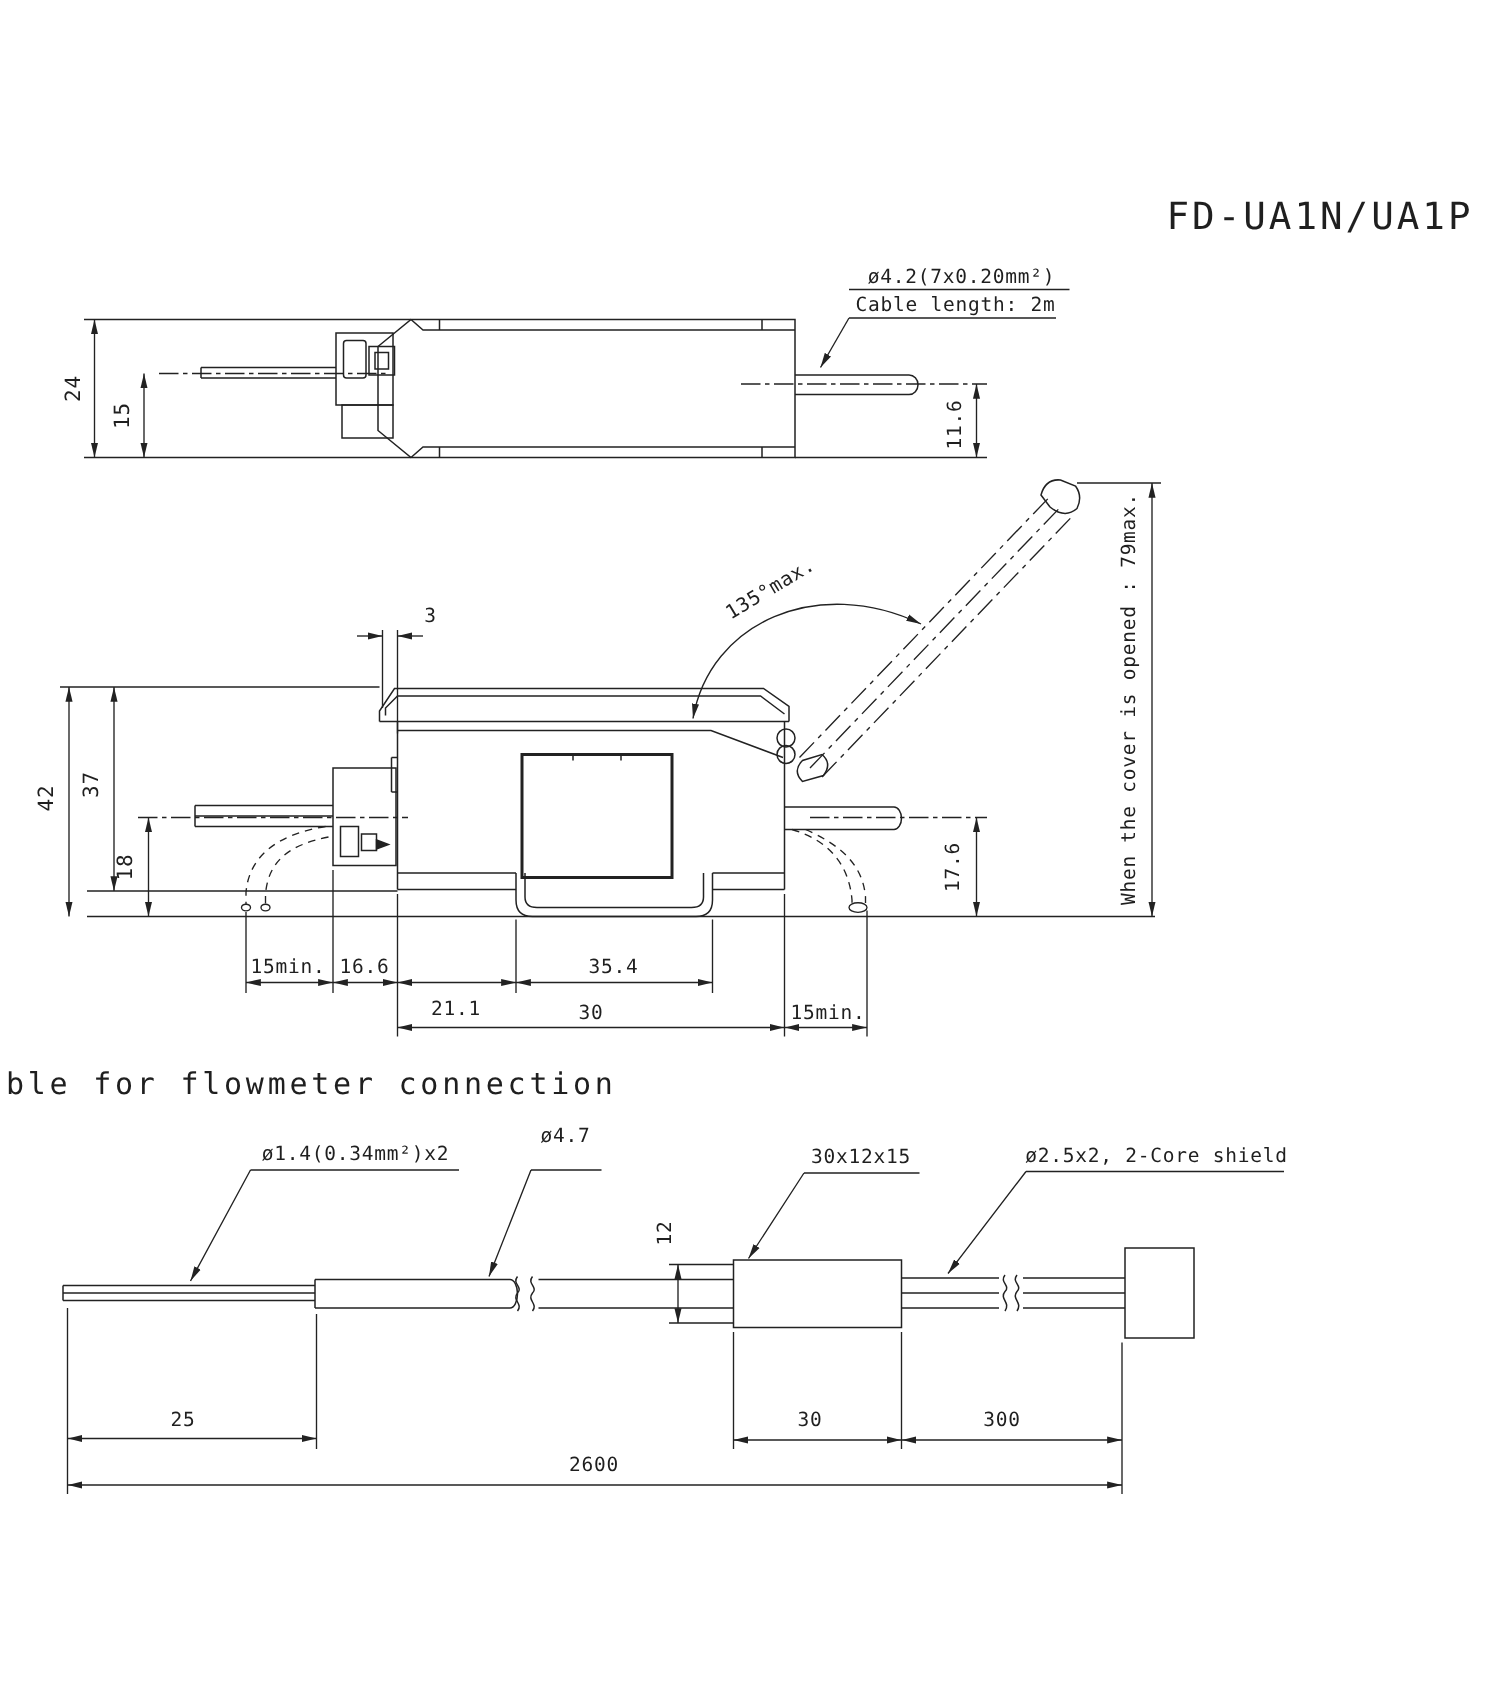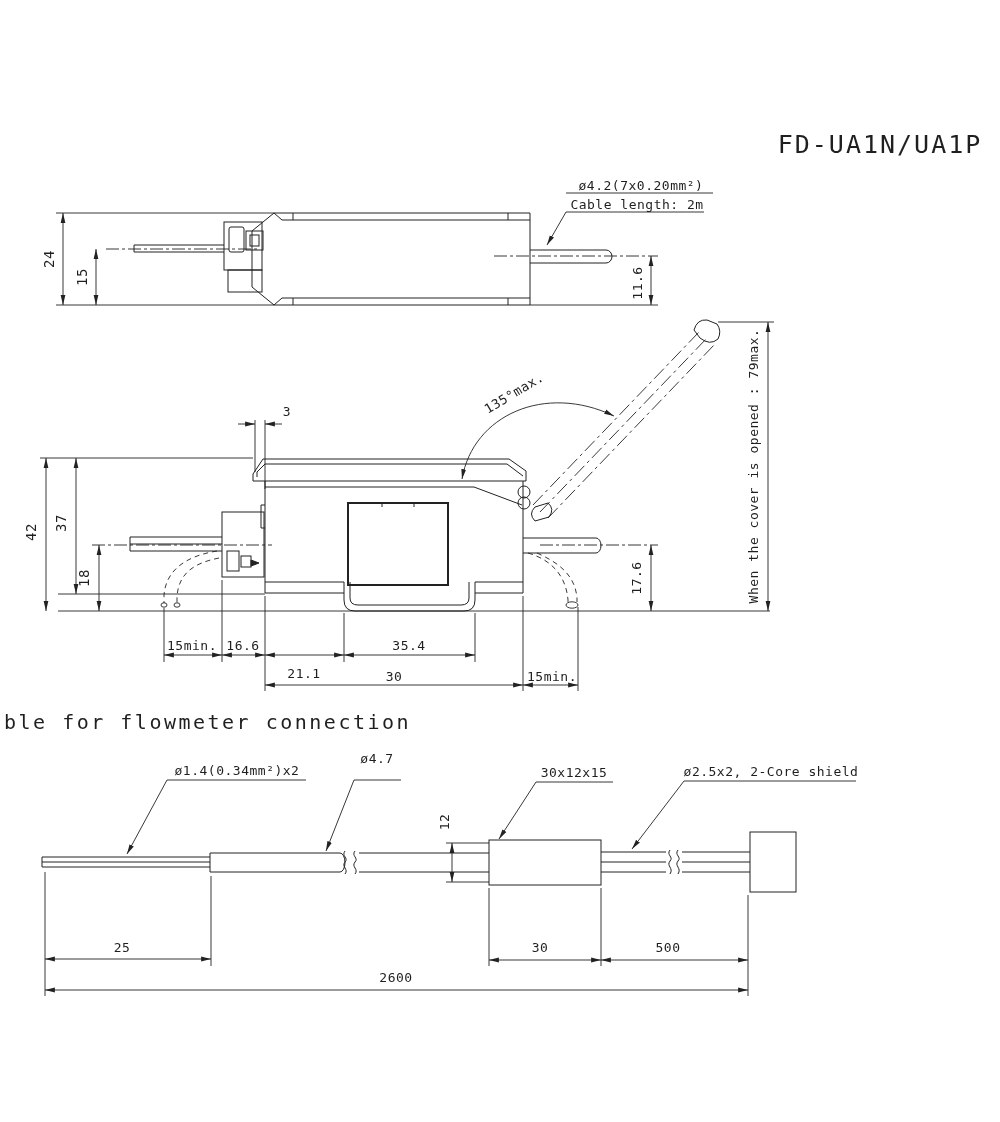--- a/index.html
+++ b/index.html
@@ -205,16 +205,16 @@
 <div class="t" style="left:552px;top:676px">15min.</div>
 
 <div class="t heading" style="left:193px;top:722px">Cable for flowmeter connection</div>
 <div class="t" style="left:237px;top:770px">ø1.4(0.34mm²)x2</div>
 <div class="t" style="left:377px;top:758px">ø4.7</div>
 <div class="t" style="left:574px;top:772px">30x12x15</div>
 <div class="t" style="left:771px;top:771px">ø2.5x2, 2-Core shield</div>
 <div class="t r90" style="left:444px;top:822px">12</div>
 <div class="t" style="left:122px;top:947px">25</div>
 <div class="t" style="left:540px;top:947px">30</div>
-<div class="t" style="left:668px;top:947px">500</div>
+<div class="t" style="left:668px;top:947px">300</div>
 <div class="t" style="left:396px;top:977px">2600</div>
 
 </div>
 
 </body></html>

